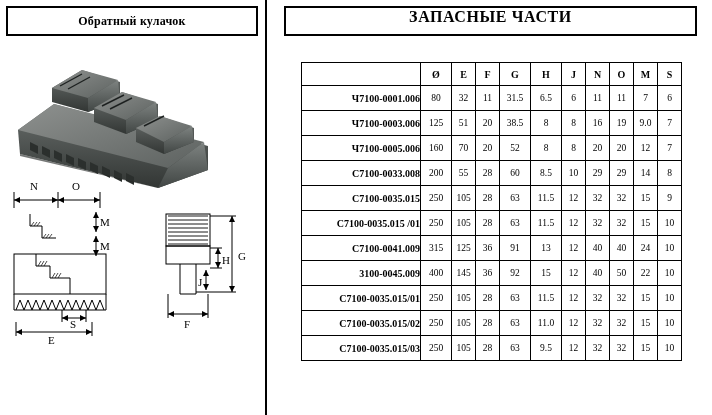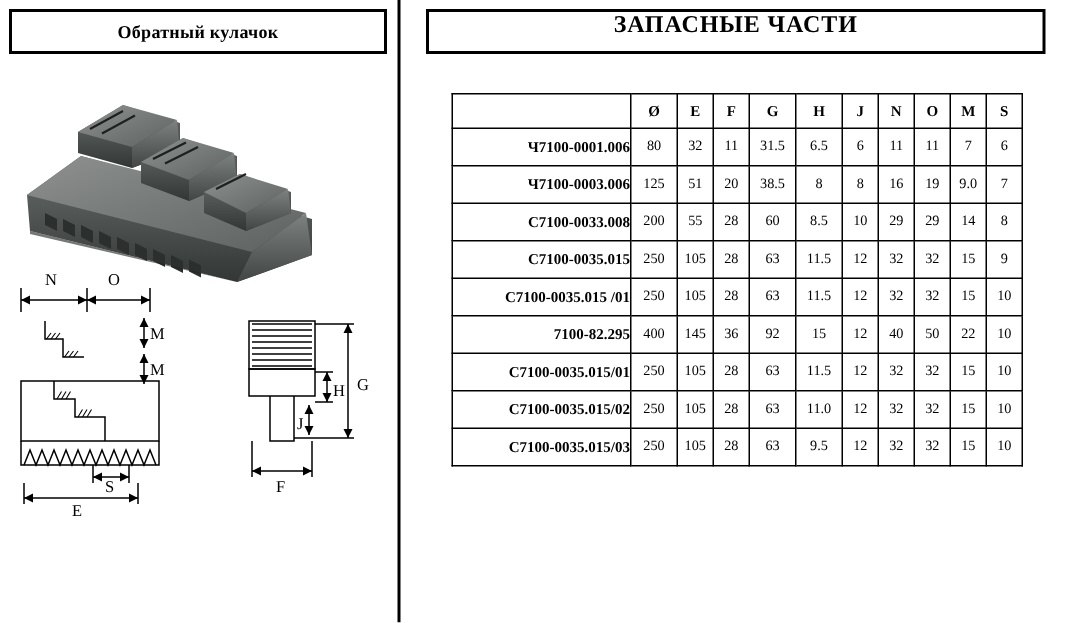--- a/index.html
+++ b/index.html
@@ -349,20 +349,33 @@
             <td class="narrow">20</td>
             <td class="dim">38.5</td>
             <td class="dim">8</td>
             <td class="narrow">8</td>
             <td class="narrow">16</td>
             <td class="narrow">19</td>
             <td class="narrow">9.0</td>
             <td class="narrow">7</td>
           </tr>
           <tr>
+            <td class="code">Ч7100-0005.006</td>
+            <td class="dim">160</td>
+            <td class="narrow">70</td>
+            <td class="narrow">20</td>
+            <td class="dim">52</td>
+            <td class="dim">8</td>
+            <td class="narrow">8</td>
+            <td class="narrow">20</td>
+            <td class="narrow">20</td>
+            <td class="narrow">12</td>
+            <td class="narrow">7</td>
+          </tr>
+          <tr>
             <td class="code">С7100-0033.008</td>
             <td class="dim">200</td>
             <td class="narrow">55</td>
             <td class="narrow">28</td>
             <td class="dim">60</td>
             <td class="dim">8.5</td>
             <td class="narrow">10</td>
             <td class="narrow">29</td>
             <td class="narrow">29</td>
             <td class="narrow">14</td>
@@ -388,21 +401,34 @@
             <td class="narrow">28</td>
             <td class="dim">63</td>
             <td class="dim">11.5</td>
             <td class="narrow">12</td>
             <td class="narrow">32</td>
             <td class="narrow">32</td>
             <td class="narrow">15</td>
             <td class="narrow">10</td>
           </tr>
           <tr>
-            <td class="code">7100-82.295</td>
+            <td class="code">С7100-0041.009</td>
+            <td class="dim">315</td>
+            <td class="narrow">125</td>
+            <td class="narrow">36</td>
+            <td class="dim">91</td>
+            <td class="dim">13</td>
+            <td class="narrow">12</td>
+            <td class="narrow">40</td>
+            <td class="narrow">40</td>
+            <td class="narrow">24</td>
+            <td class="narrow">10</td>
+          </tr>
+          <tr>
+            <td class="code">3100-0045.009</td>
             <td class="dim">400</td>
             <td class="narrow">145</td>
             <td class="narrow">36</td>
             <td class="dim">92</td>
             <td class="dim">15</td>
             <td class="narrow">12</td>
             <td class="narrow">40</td>
             <td class="narrow">50</td>
             <td class="narrow">22</td>
             <td class="narrow">10</td>

